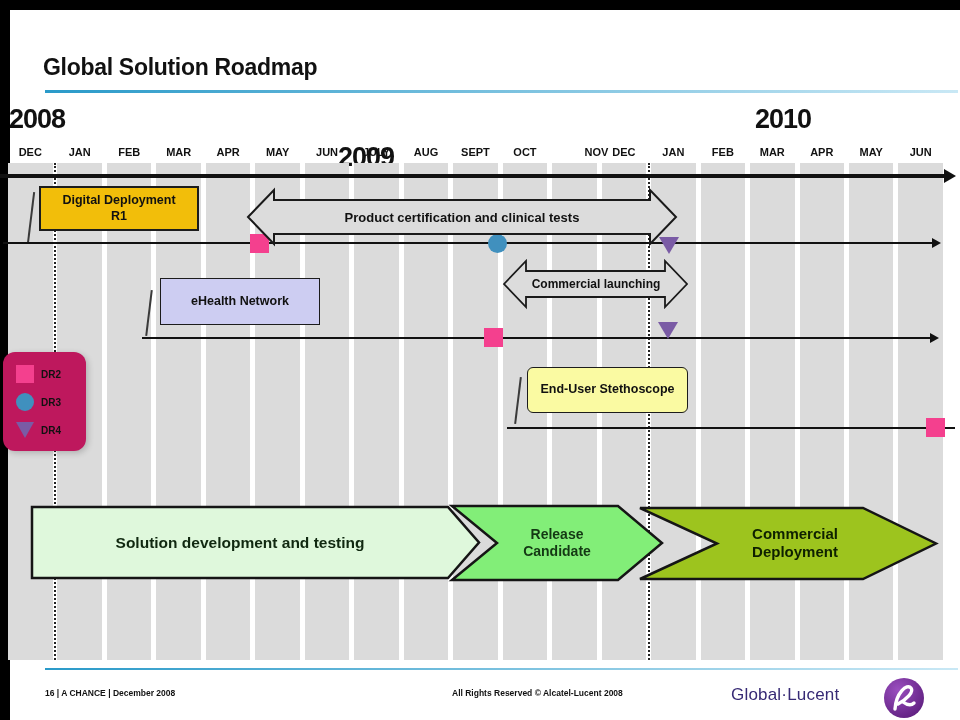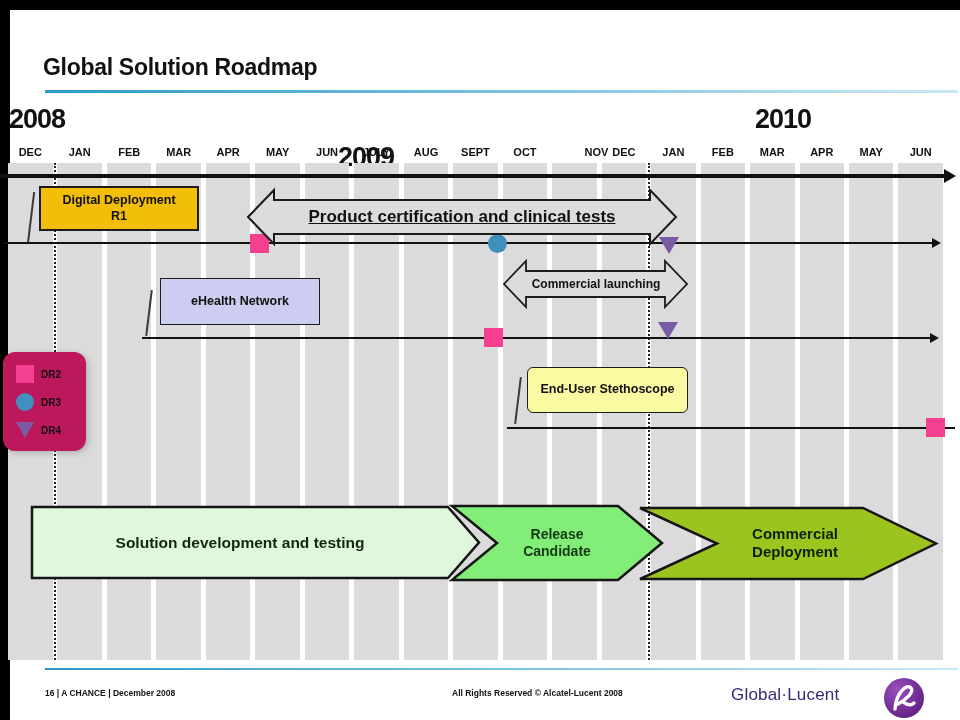--- a/index.html
+++ b/index.html
@@ -135,21 +135,21 @@
   <div class="mk-square" style="left: 926px; top: 418px; background: rgb(244, 64, 142);"></div>
 
   <svg class="overlay" width="960" height="720" viewBox="0 0 960 720">
     <polygon points="248,217 274,190 274,200 650,200 650,190 676,217 650,244 650,234 274,234 274,244" stroke="#1a1a1a" stroke-width="2" fill="#DCDCDC"></polygon>
     <polygon points="504,284 526,261 526,271 665,271 665,261 687,284 665,307 665,297 526,297 526,307" stroke="#1a1a1a" stroke-width="1.8" fill="#DCDCDC"></polygon>
     <polygon points="32,507 448,507 479,542.5 448,578 32,578" stroke="#151515" stroke-width="2.5" fill="#DFF8DC"></polygon>
     <polygon points="452,506 618,506 662,543 618,580 452,580 497,543" stroke="#151515" stroke-width="2.5" fill="#82EE78"></polygon>
     <polygon points="640,508 863,508 936,543.5 863,579 640,579 717,543.5" stroke="#151515" stroke-width="2.5" fill="#9DC41E"></polygon>
   </svg>
 
-  <div class="ann-label" style="left:282px;top:204px;width:360px;height:26px;font-size:17px;text-decoration:underline;">Product certification and clinical tests</div>
+  <div class="ann-label" style="left:282px;top:204px;width:360px;height:26px;font-size:13px;">Product certification and clinical tests</div>
   <div class="ann-label" style="left:512px;top:272px;width:168px;height:24px;font-size:12px;">Commercial launching</div>
 
   <div class="phase-label" style="left:60px;top:515px;width:360px;height:56px;font-size:15.5px;color:#102810;">Solution development and testing</div>
   <div class="phase-label" style="left:487px;top:513px;width:140px;height:60px;font-size:14px;color:#143814;">Release
 Candidate</div>
   <div class="phase-label" style="left:690px;top:513px;width:210px;height:60px;font-size:15px;color:#0E2000;">Commercial
 Deployment</div>
 
   <div class="legend">
     <div class="legend-row">

